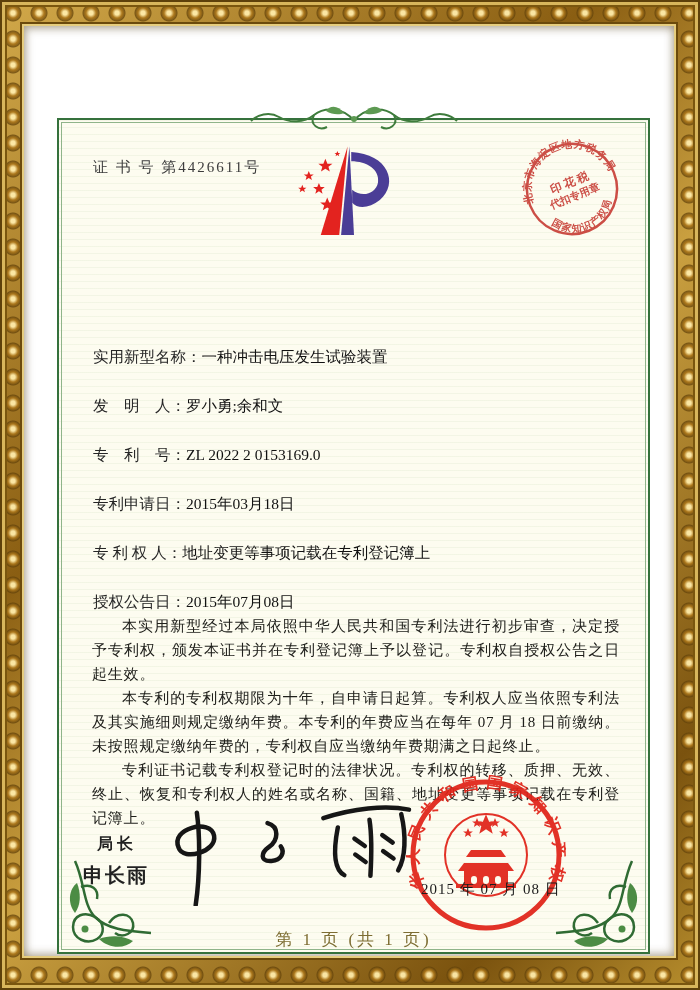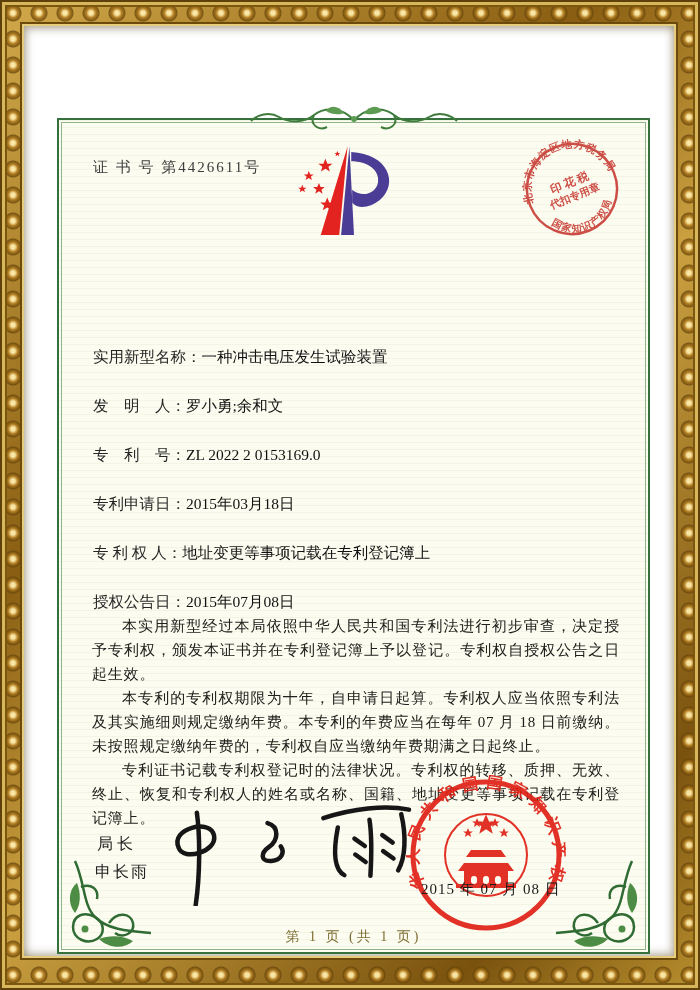--- a/index.html
+++ b/index.html
@@ -42,26 +42,26 @@
   .cert-no{position:absolute;left:34px;top:38px;font-size:15px;color:#3c3c3c;letter-spacing:2px;}
   .logo{position:absolute;left:50%;top:20px;transform:translateX(-50%);}
   .tax-stamp{position:absolute;left:452px;top:8px;opacity:.92;}
   .title{position:absolute;left:0;top:140px;width:100%;text-align:center;
     font-size:34px;font-weight:bold;color:#141414;letter-spacing:10px;}
   .fields{position:absolute;left:34px;top:226px;right:40px;}
   .field-row{height:21px;margin-bottom:28px;font-size:15.5px;line-height:21px;color:#111;white-space:nowrap;}
   .field-row .lbl{color:#262626;text-align:center;}
   .paras{position:absolute;left:33px;top:494px;width:528px;color:#20201c;}
   .paras p{margin:0;font-size:15px;line-height:24px;text-align:justify;text-indent:2em;letter-spacing:.8px;}
-  .director{position:absolute;left:38px;top:714px;font-size:16px;font-weight:normal;color:#222;letter-spacing:4px;}
-  .director-name{position:absolute;left:36px;top:742px;font-size:16px;font-weight:normal;color:#222;letter-spacing:2px;}
+  .director{position:absolute;left:38px;top:714px;font-size:16px;font-weight:bold;color:#222;letter-spacing:4px;}
+  .director-name{position:absolute;left:24px;top:742px;font-size:20px;font-weight:bold;color:#222;letter-spacing:2px;}
   .signature{position:absolute;left:90px;top:676px;}
   .seal{position:absolute;left:347px;top:655px;opacity:.93;}
   .issue-date{position:absolute;left:362px;top:760px;font-size:15px;color:#1b1b1b;letter-spacing:1px;z-index:5;}
-  .footer{position:absolute;left:0;top:808px;width:100%;text-align:center;font-size:14px;color:#7d6d32;letter-spacing:3px;}
+  .footer{position:absolute;left:0;top:808px;width:100%;text-align:center;font-size:17px;color:#7d6d32;letter-spacing:3px;}
 </style>
 </head>
 <body>
 
 <div class="frame"></div>
 <div class="mat"></div>
 
 <div class="cert">
 
   <svg class="ornament garland" width="210" height="34" viewBox="0 0 210 34">

